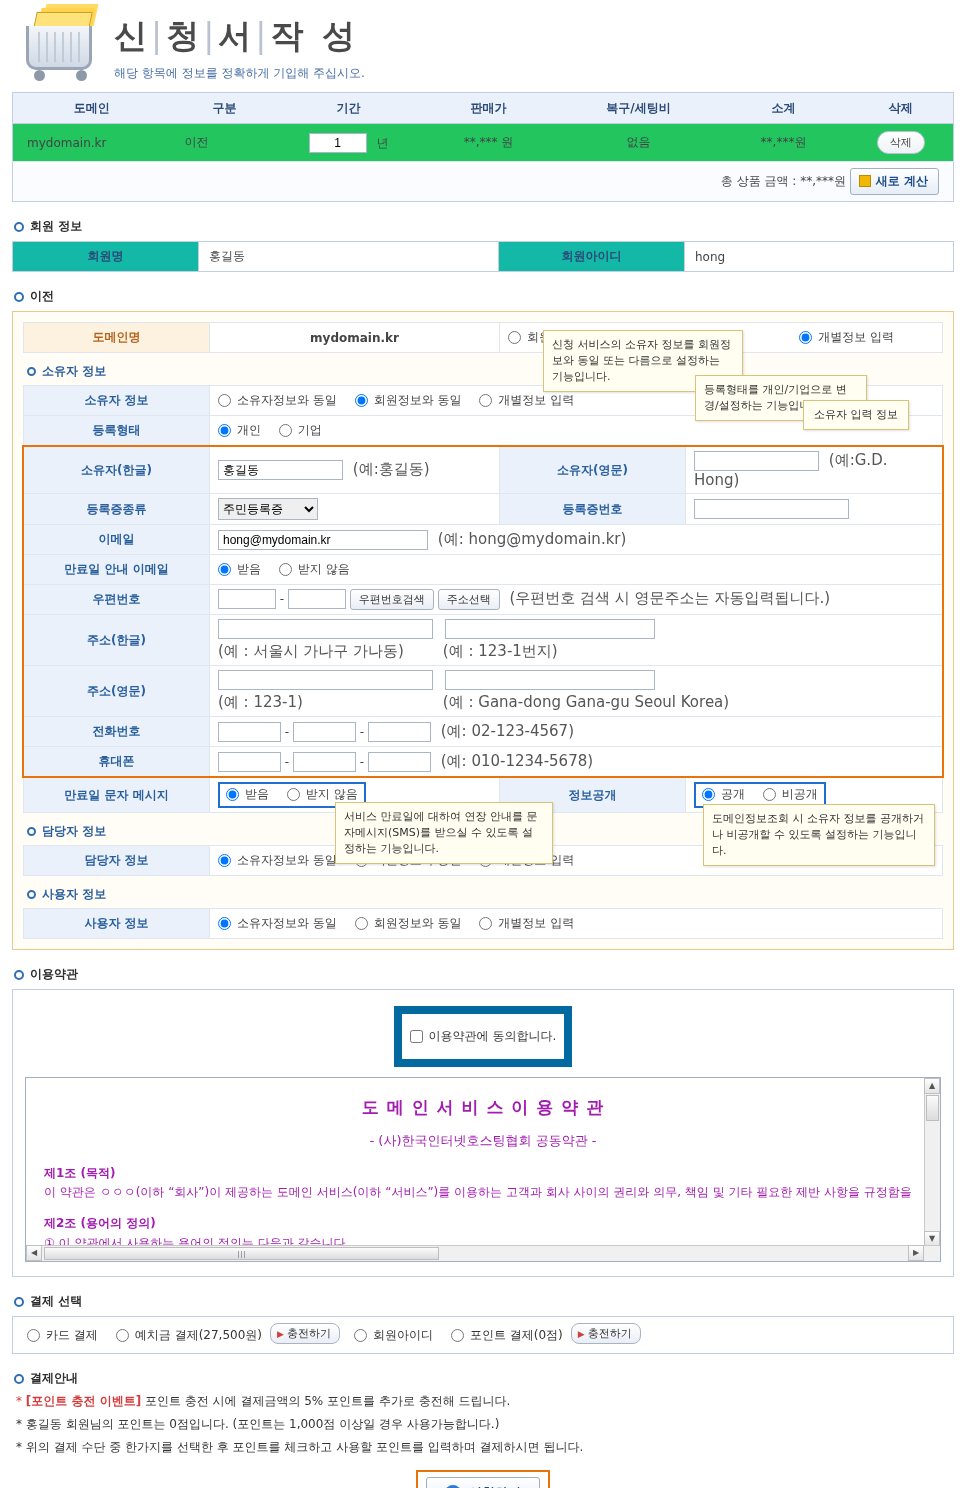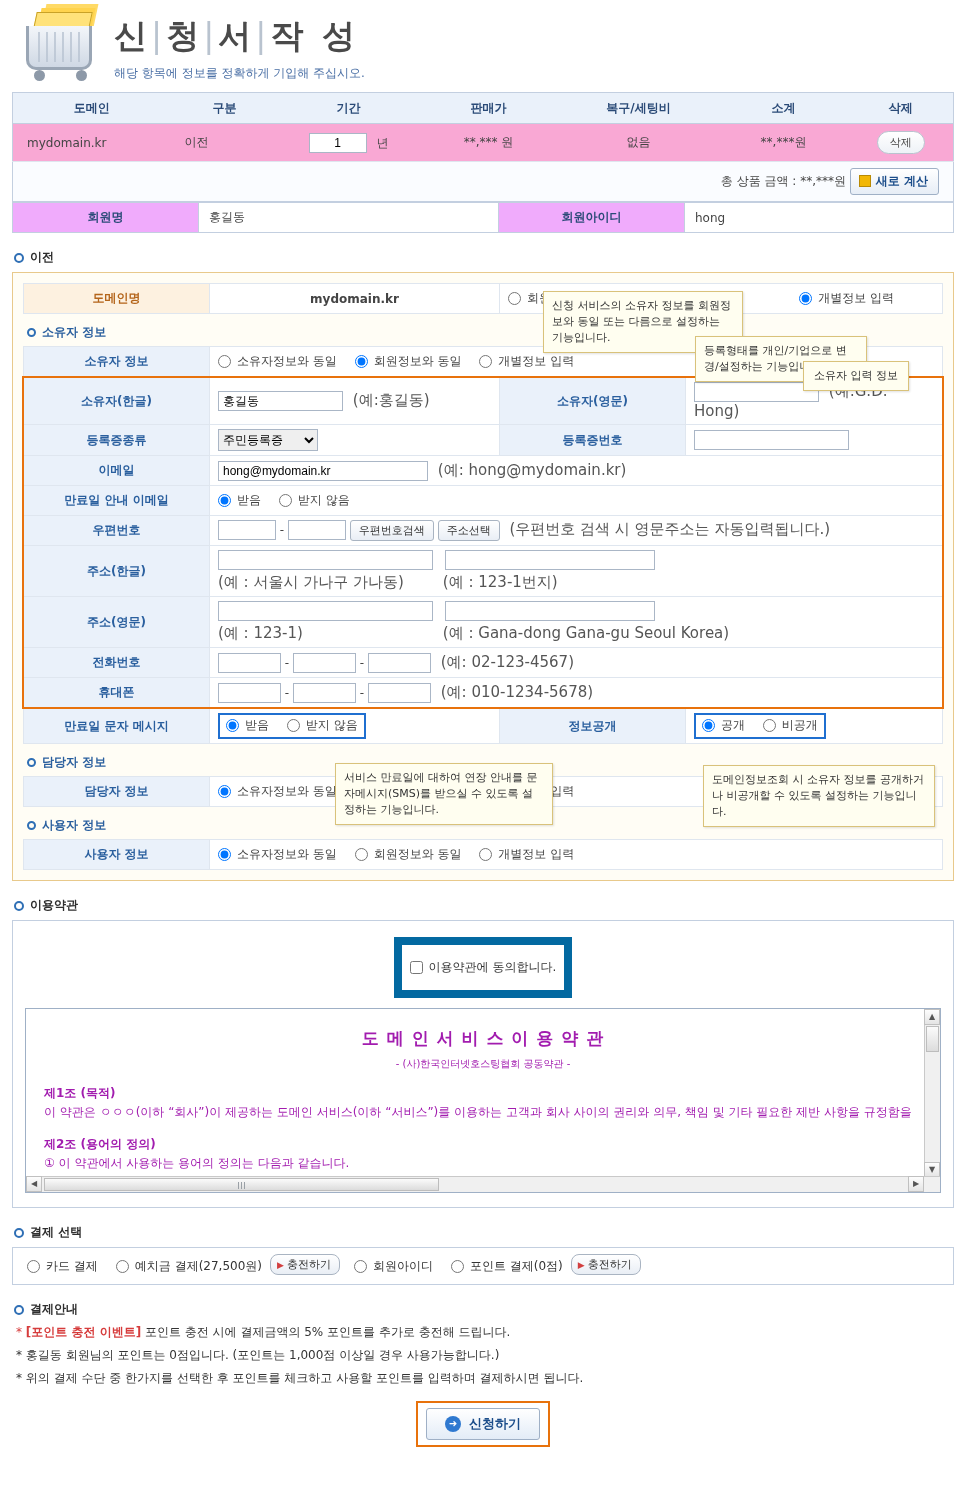--- a/index.html
+++ b/index.html
@@ -26,21 +26,21 @@
      box-shadow: 3px -5px 0 -1px #ffd34d, 6px -10px 0 -2px #ffda66; }
   .cart-wheel { position:absolute; width:11px; height:11px; border-radius:50%; background:#8d99a8; top:62px; }
   .cart-wheel.w1 { left:16px; } .cart-wheel.w2 { left:58px; }
   .title-wrap { padding-top: 6px; }
   .title-main { font-size: 33px; font-weight: bold; color:#4a4a4a; letter-spacing: 2px;
      font-family:"DejaVu Sans","Liberation Sans",sans-serif; }
   .title-main span.sep { color:#b9c3cf; font-weight:normal; padding:0 2px; }
   .title-sub { font-size: 12px; color:#4a6fa5; margin-top: 6px; }
 
   
-  .order-table { width: 100%; border-collapse: collapse; border:1px solid #c3cfe0; background:#f9a8d4; }
+  .order-table { width: 100%; border-collapse: collapse; border:1px solid #c3cfe0; background:#22c55e; }
   .order-table th { background:#eaf1fa; color:#2a4a77; font-size:12px; font-weight:bold;
      height: 31px; border-bottom:1px solid #c3cfe0; }
   .order-table td { height: 38px; text-align:center; font-size:12px; color:#444; border-bottom:1px solid #dfe6ef; }
   .order-table td.left { text-align:left; padding-left:14px; }
   .order-total { background:#fafcff; height:40px; }
   .order-total td { text-align:right; padding-right:14px; border-bottom:none; }
   .btn-sm { display:inline-block; padding:3px 12px; border:1px solid #b9c3cf; border-radius:12px;
      background:linear-gradient(#ffffff,#eef2f7); font-size:11px; color:#444; cursor:pointer; }
   .btn-calc { display:inline-block; padding:4px 10px 4px 8px; border:1px solid #9fb0c6; border-radius:3px;
      background:linear-gradient(#ffffff,#e6edf6); font-size:12px; color:#1b4d8a; font-weight:bold; cursor:pointer; }
@@ -48,21 +48,21 @@
      margin-right:5px; vertical-align:-2px; }
   .num-input { width:58px; height:20px; border:1px solid #aab6c6; text-align:center; font-size:12px; }
   .unit { margin-left:6px; color:#444; }
 
   
   .sec-head { display:flex; align-items:center; gap:6px; margin: 16px 0 6px 2px; font-size:12px; color:#2e2e2e; font-weight:bold; }
   .bullet { width:10px; height:10px; border-radius:50%; border:2px solid #2f6fb5; display:inline-block; }
 
   
   .info-table { width:100%; border-collapse: collapse; border:1px solid #c3cfe0; }
-  .info-table th { width:186px; background:#f0abfc; color:#2a4a77; font-weight:bold; height:30px; border:1px solid #c3cfe0; font-size:12px;}
+  .info-table th { width:186px; background:#14b8a6; color:#2a4a77; font-weight:bold; height:30px; border:1px solid #c3cfe0; font-size:12px;}
   .info-table td { border:1px solid #c3cfe0; height:30px; padding-left:10px; font-size:12px; color:#444; }
 
   
   .panel { border:1px solid #e8c98b; background:#fffdf5; padding:10px; position:relative; }
   .ptable { width:100%; border-collapse:collapse; background:#fff; }
   .ptable th { background:#fdf1e0; color:#b4651b; font-weight:bold; font-size:12px; height:30px;
      border:1px solid #dfe6ef; width:186px; }
   .ptable td { border:1px solid #dfe6ef; height:30px; padding:4px 8px; font-size:12px; color:#444; }
   .ptable th.blue { background:#eaf1fa; color:#2a5f9e; }
   .domain-name { text-align:center; font-weight:bold; color:#b4651b; font-size:13px; }
@@ -85,21 +85,21 @@
   .callout { position:absolute; background:#fffef0; border:1px solid #d9c27a; font-size:11px;
      color:#333; padding:6px 8px; line-height:1.45; box-shadow:1px 1px 2px rgba(0,0,0,.12); z-index:20; }
 
   
   .terms-wrap { border:1px solid #c3cfe0; background:#fff; padding:10px 12px 14px; }
   .agree-line { text-align:center; padding:6px 0 10px; }
   .agree-box { display:inline-block; border:8px solid #0369a1; padding:14px 8px; font-size:12px; }
   .terms-box { border:1px solid #9fb0c6; height:185px; position:relative; background:#fff; overflow:hidden; }
   .terms-inner { padding:16px 18px; font-size:12px; color:#a21caf; line-height:1.6; }
   .terms-title { text-align:center; font-size:17px; font-weight:bold; letter-spacing:1px; }
-  .terms-sub { text-align:center; font-size:10px; margin-top:4px; }
+  .terms-sub { text-align:center; font-size:13px; margin-top:10px; }
   .terms-h { font-weight:bold; margin-top:12px; }
   .vscroll { position:absolute; right:0; top:0; width:16px; height:169px; background:#f0f0f0; border-left:1px solid #c9c9c9; }
   .hscroll { position:absolute; left:0; bottom:0; height:16px; width:100%; background:#f0f0f0; border-top:1px solid #c9c9c9; }
   .arrow { position:absolute; width:16px; height:16px; background:linear-gradient(#fdfdfd,#e4e4e4); border:1px solid #c0c0c0;
      font-size:8px; text-align:center; line-height:14px; color:#555; }
   .thumb-v { position:absolute; right:1px; top:17px; width:13px; height:26px; background:linear-gradient(#fbfbfb,#dcdcdc); border:1px solid #bdbdbd; }
   .thumb-h { position:absolute; bottom:1px; left:18px; width:395px; height:13px; background:linear-gradient(#fbfbfb,#dcdcdc); border:1px solid #bdbdbd;}
   .thumb-h .grip { position:absolute; left:50%; top:3px; width:8px; height:7px; margin-left:-4px;
      background: repeating-linear-gradient(to right,#9aa0a6 0 1px, transparent 1px 3px); }
 
@@ -169,20 +169,24 @@
     </tr>
     <tr class="order-total">
       <td colspan="7">
         <span>총 상품 금액 : **,***원</span>
         <span class="btn-calc"><span class="ic"></span><span>새로 계산</span></span>
       </td>
     </tr>
   </tbody>
     </table>
 
+  <div class="sec-head">
+    <span class="bullet"></span>
+    <span>회원 정보</span>
+  </div>
   <table class="info-table">
     <tbody>
         <tr>
       <th>회원명</th>
       <td style="width:300px">홍길동</td>
       <th>회원아이디</th>
       <td>hong</td>
     </tr>
   </tbody>
     </table>
@@ -227,20 +231,33 @@
                 <input type="radio" name="oi" style="">
                 <span>소유자정보와 동일</span>
               </label>
           <label class="radio">
                 <input type="radio" name="oi" checked="" style="">
                 <span>회원정보와 동일</span>
               </label>
           <label class="radio">
                 <input type="radio" name="oi" style="">
                 <span>개별정보 입력</span>
+              </label>
+        </td>
+      </tr>
+      <tr>
+        <th class="blue">등록형태</th>
+        <td colspan="3">
+          <label class="radio">
+                <input type="radio" name="rt" checked="" style="">
+                <span>개인</span>
+              </label>
+          <label class="radio">
+                <input type="radio" name="rt" style="">
+                <span>기업</span>
               </label>
         </td>
       </tr>
     </tbody>
       </table>
 
     <div class="orange-box">
     <table class="ptable">
       <tbody>
             <tr>

